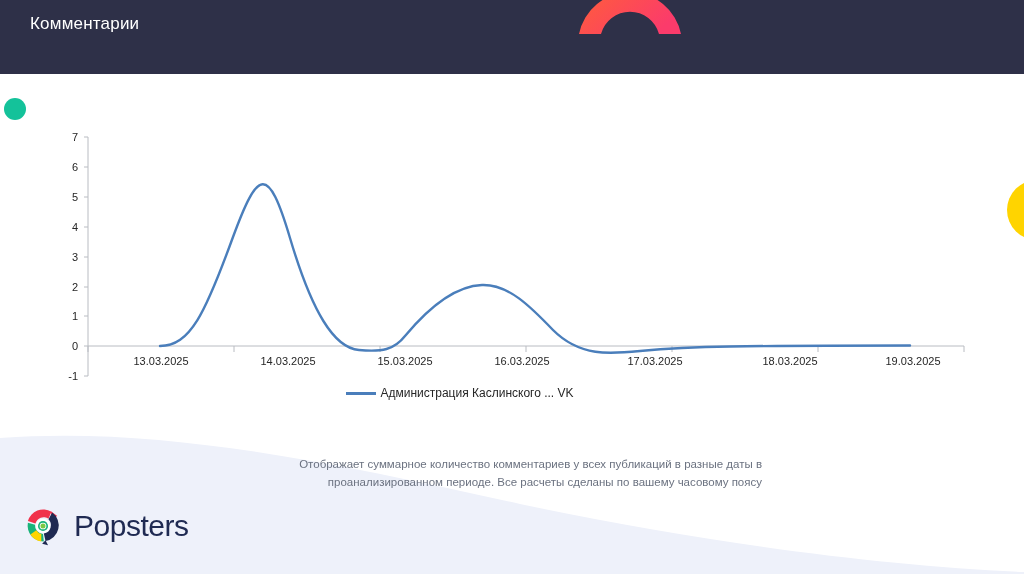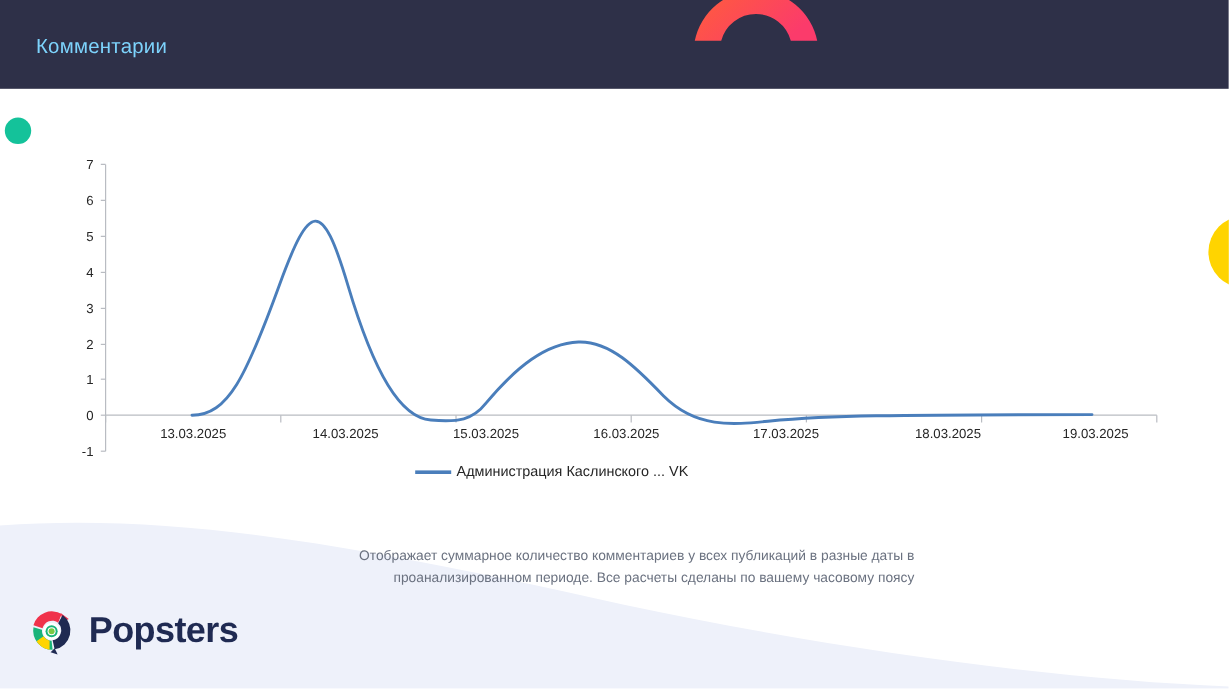--- a/index.html
+++ b/index.html
@@ -12,22 +12,22 @@
   #page { position:relative; width:1024px; height:574px; background:#ffffff; }
 
   
   .header {
     position:absolute; left:0; top:0; width:1024px; height:74px;
     background:#2e3048;
     overflow:hidden;
     z-index:5;
   }
   .header-title {
-    position:absolute; left:30px; top:29px;
-    font-size:17px; color:#7dd3fc; letter-spacing:.2px;
+    position:absolute; left:30px; top:14px;
+    font-size:17px; color:#ffffff; letter-spacing:.2px;
     white-space:nowrap;
   }
   .header-arc {
     position:absolute; left:575px; top:-34px; width:110px; height:70px;
   }
 
   
   .dot-teal {
     position:absolute; left:4px; top:98px; width:22px; height:22px;
     border-radius:50%; background:#14c29a; z-index:2;
@@ -68,21 +68,21 @@
     z-index:3;
   }
 
   
   .logo {
     position:absolute; left:22px; top:505px;
     display:flex; align-items:center; gap:10px; z-index:4;
   }
   .logo-mark { width:42px; height:42px; display:block; }
   .logo-text {
-    font-size:30px; font-weight:bold; color:#1f2a52; letter-spacing:-.5px;
+    font-size:30px; font-weight:normal; color:#1f2a52; letter-spacing:-.5px;
   }
 </style>
 </head>
 <body>
 
 <div id="page">
 
   <svg class="wave" viewBox="0 0 1024 174" preserveAspectRatio="none">
     <path d="M0,38 C160,26 330,62 520,104 C700,142 880,166 1024,172 L1024,174 L0,174 Z" fill="#eef1fa"></path>
   </svg>

